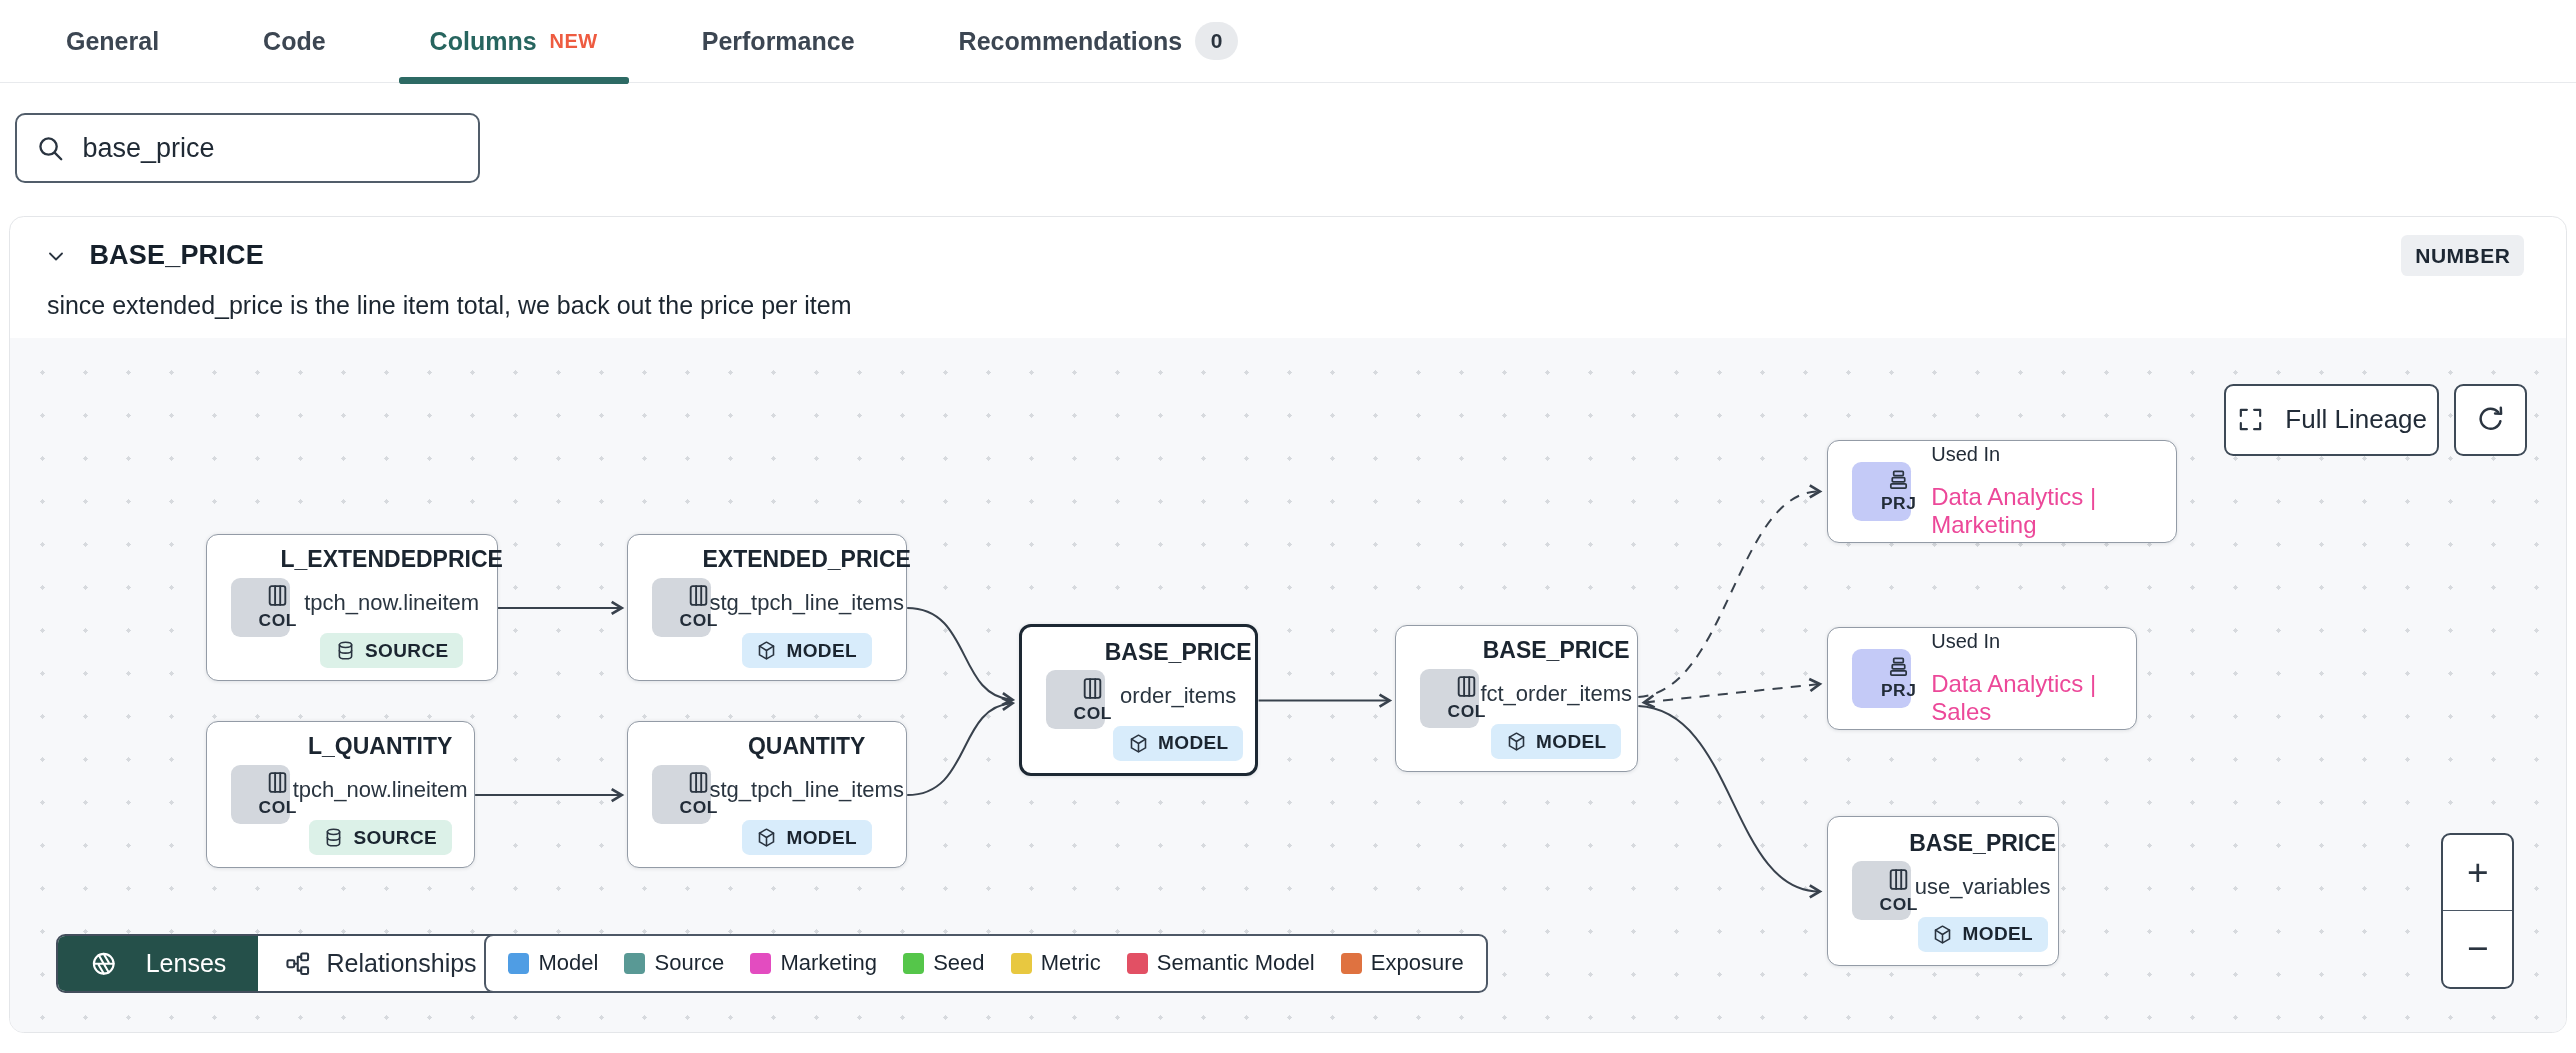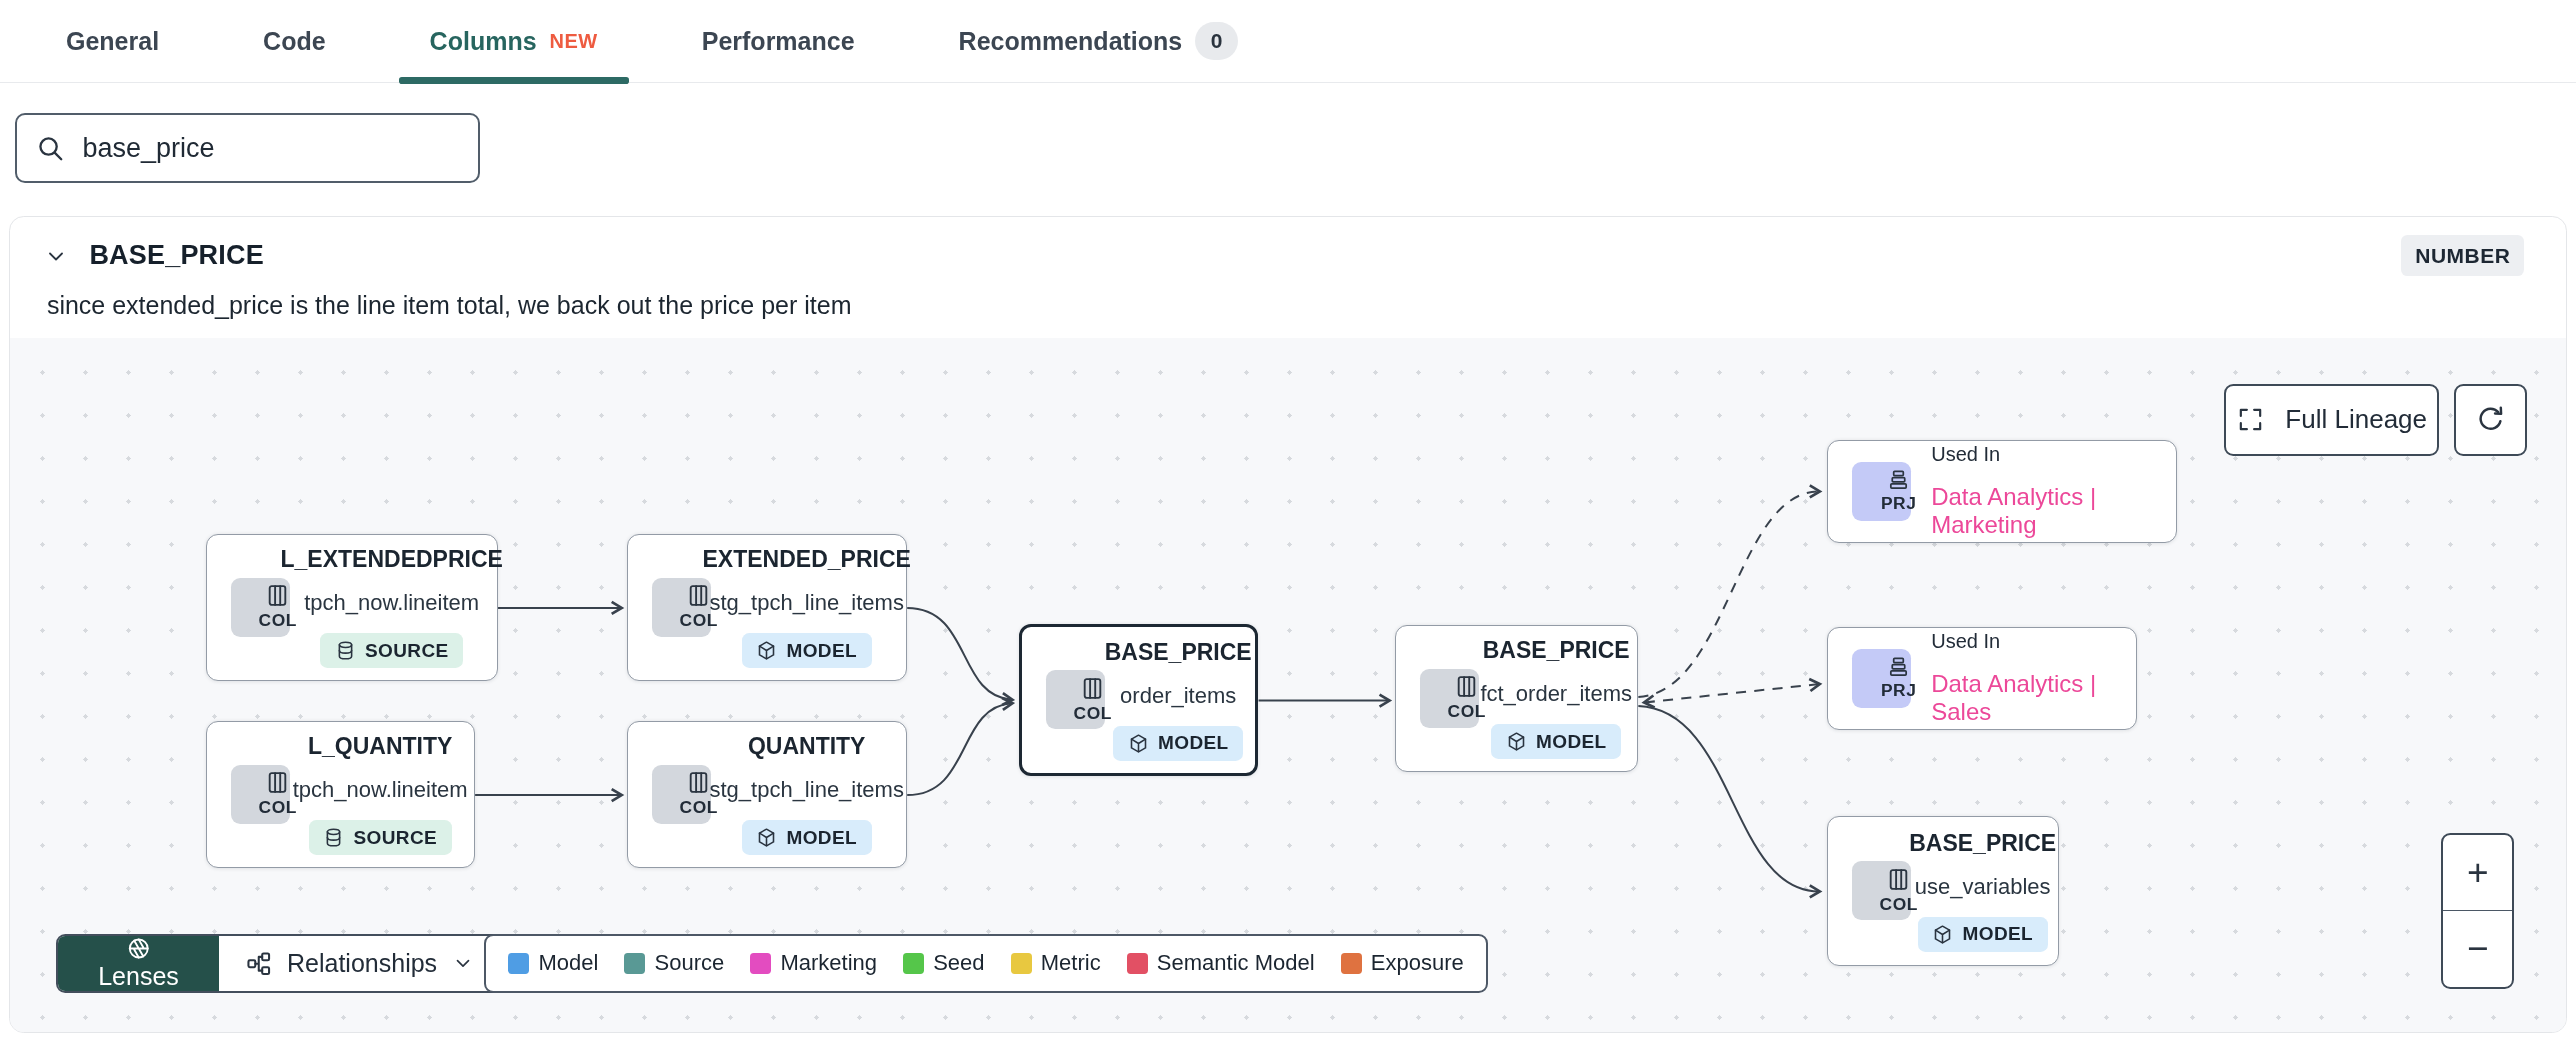--- a/index.html
+++ b/index.html
@@ -70,22 +70,22 @@
   .refresh { left: 2444px; top: 46px; width: 73px; height: 72px; }
   .zoomctl { position: absolute; left: 2431px; top: 495px; width: 73px; height: 156px;
     border: 2.3px solid #3e4a57; border-radius: 9.2px; background: #fff; display: flex; flex-direction: column; }
   .zoom-btn { flex: 1; display: flex; align-items: center; justify-content: center; font-size: 37px;
     font-weight: 300; color: #2a3440; cursor: pointer; }
   .zoom-btn + .zoom-btn { border-top: 1.8px solid #4b5765; }
 
   
   .toolbar-group { position: absolute; left: 46px; top: 596px; height: 59px; display: flex;
     border: 2.3px solid #434e5c; border-radius: 9.2px; overflow: hidden; background: #fff; }
-  .lenses-btn { background: #25504a; color: #fff; display: flex; align-items: center; gap: 1px;
-    padding: 0 40px; font-size: 25px; cursor: pointer; flex-direction: column; }
+  .lenses-btn { background: #25504a; color: #fff; display: flex; align-items: center; gap: 28px;
+    padding: 0 32px; font-size: 25px; cursor: pointer; }
   .rel-btn { display: flex; align-items: center; gap: 14.7px; padding: 0 26px; font-size: 25px;
     color: #222c38; cursor: pointer; background: #fff; }
   .legend { position: absolute; left: 474px; top: 596px; height: 59px; display: flex; align-items: center;
     gap: 26px; border: 2.3px solid #4d5866; border-radius: 9.2px; background: #fff; padding: 0 22px; }
   .legend-item { display: flex; align-items: center; gap: 9.2px; font-size: 22px; color: #1b2530; }
   .swatch { width: 21px; height: 21px; border-radius: 3.7px; }
 
   svg.ic { stroke: #2a3440; fill: none; stroke-width: 1.8; stroke-linecap: round; stroke-linejoin: round; }
   .lenses-btn svg.ic { stroke: #fff; }
 </style>

